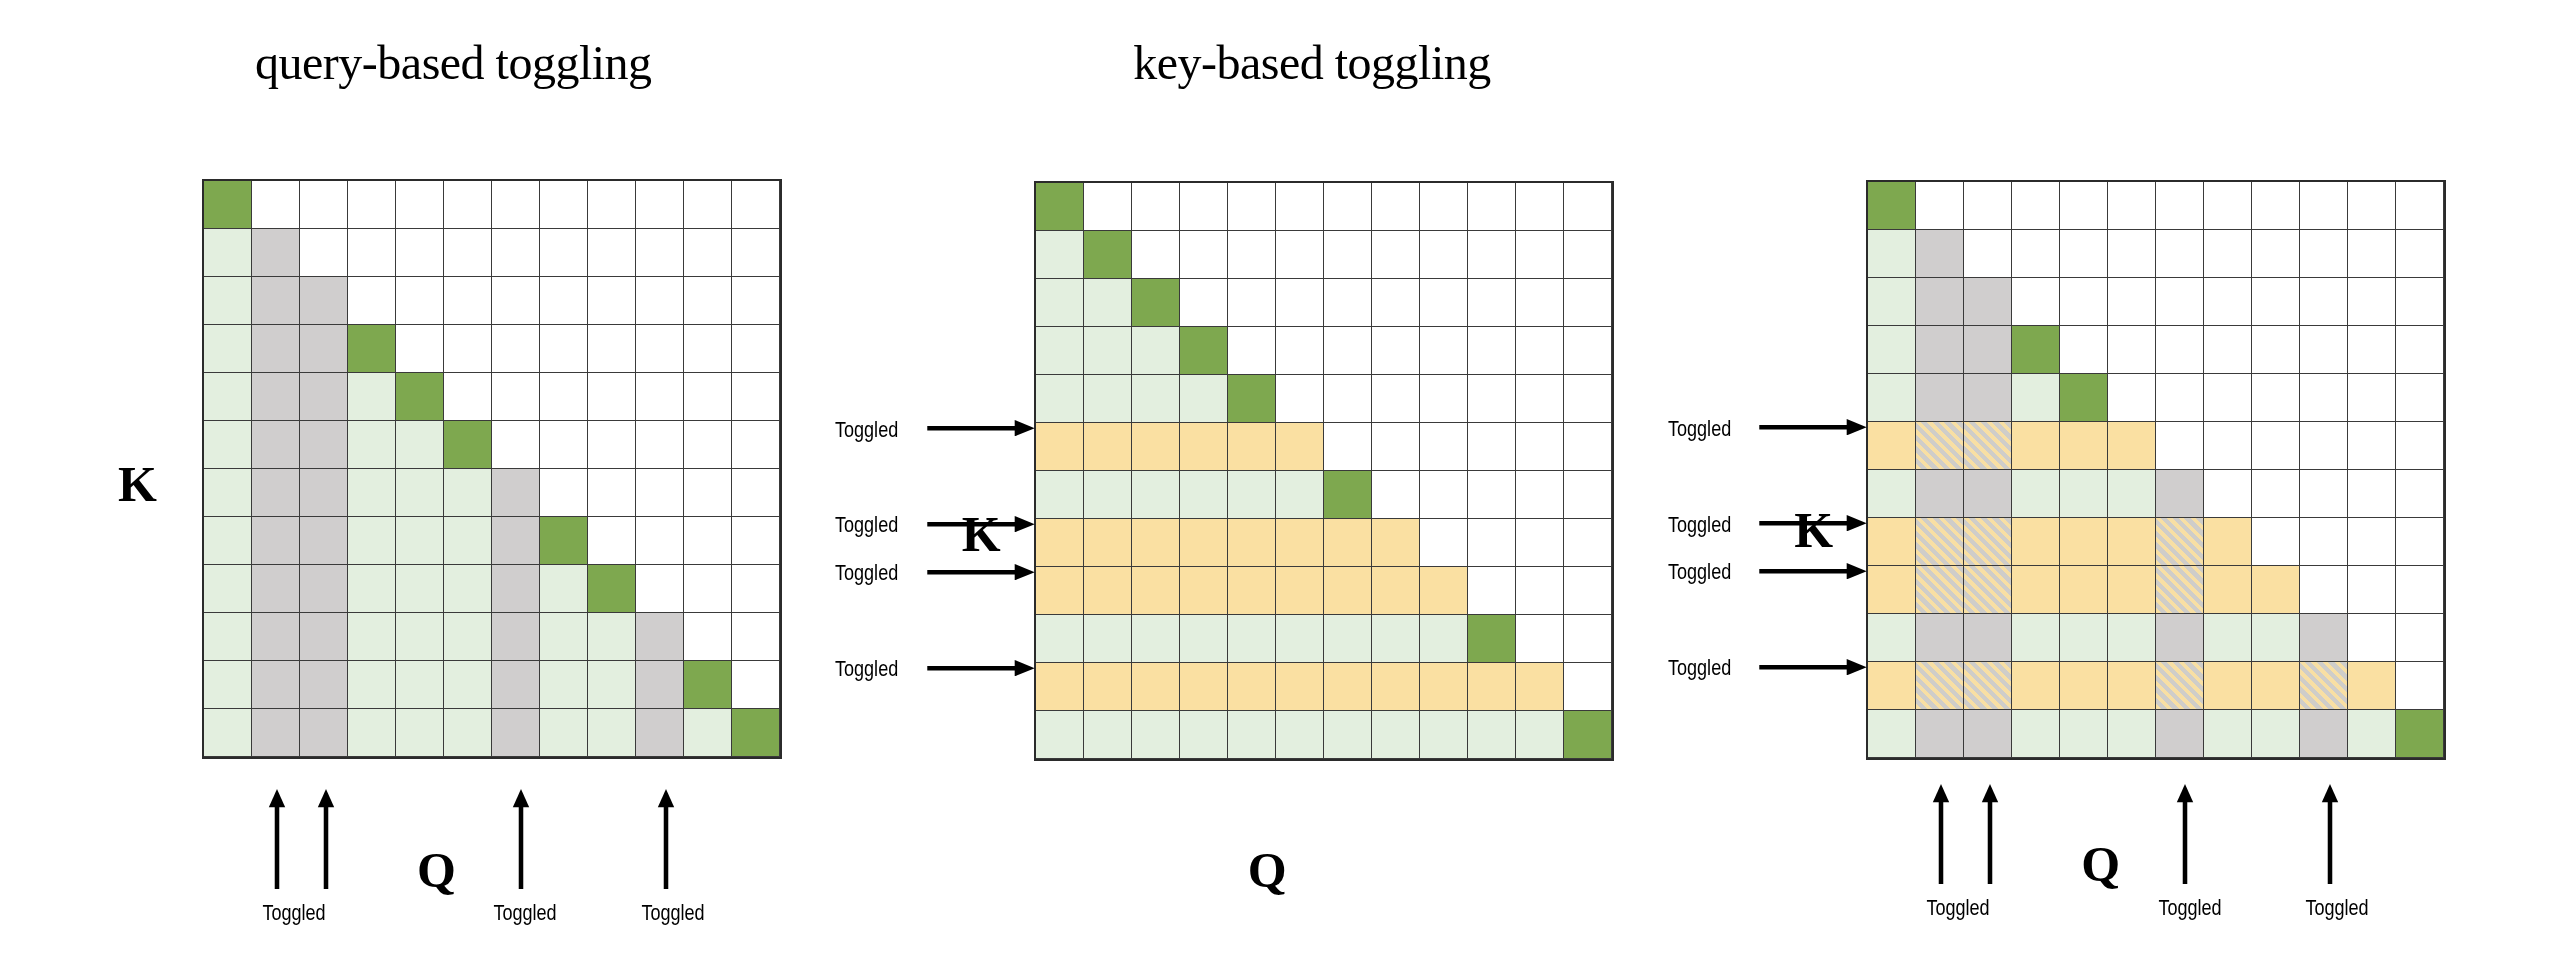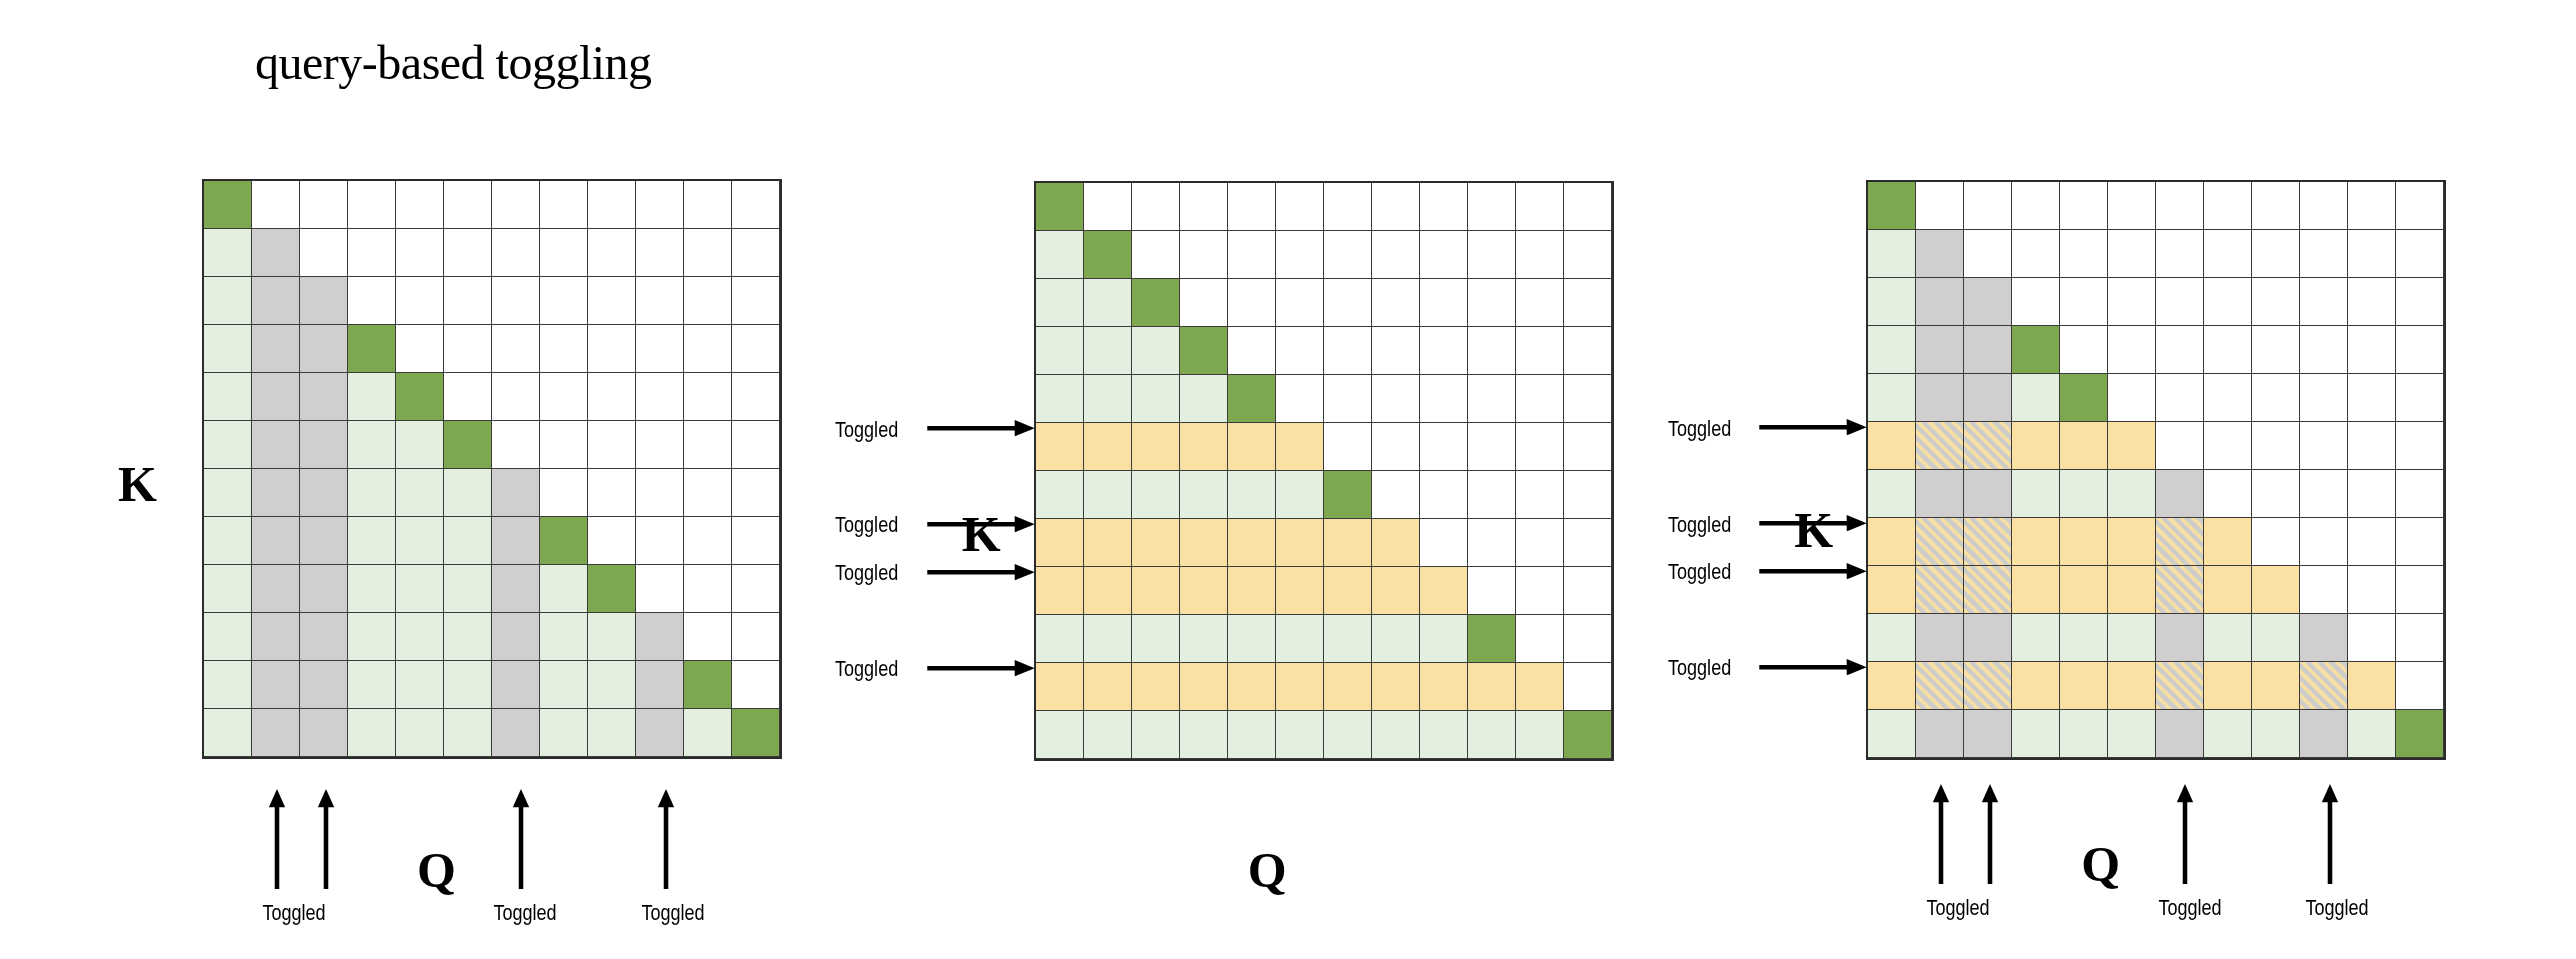--- a/index.html
+++ b/index.html
@@ -296,20 +296,21 @@
         <polygon points="11,0 2,20 20,20" fill="#000"></polygon>
       </svg>
     </div>
 
     <div class="toggled-label centered" style="left:270px; top:900px;">Toggled</div>
     <div class="toggled-label centered" style="left:501px; top:900px;">Toggled</div>
     <div class="toggled-label centered" style="left:649px; top:900px;">Toggled</div>
   </div>
 
   <div class="panel">
+    <div class="panel-title">key-based toggling</div>
 
     <div class="grid" id="grid1" style="left:151px; top:181px; grid-template-columns: repeat(12, 48px); grid-template-rows: repeat(12, 48px);">
         <div class="cell dark"></div>
         <div class="cell empty"></div>
         <div class="cell empty"></div>
         <div class="cell empty"></div>
         <div class="cell empty"></div>
         <div class="cell empty"></div>
         <div class="cell empty"></div>
         <div class="cell empty"></div>

